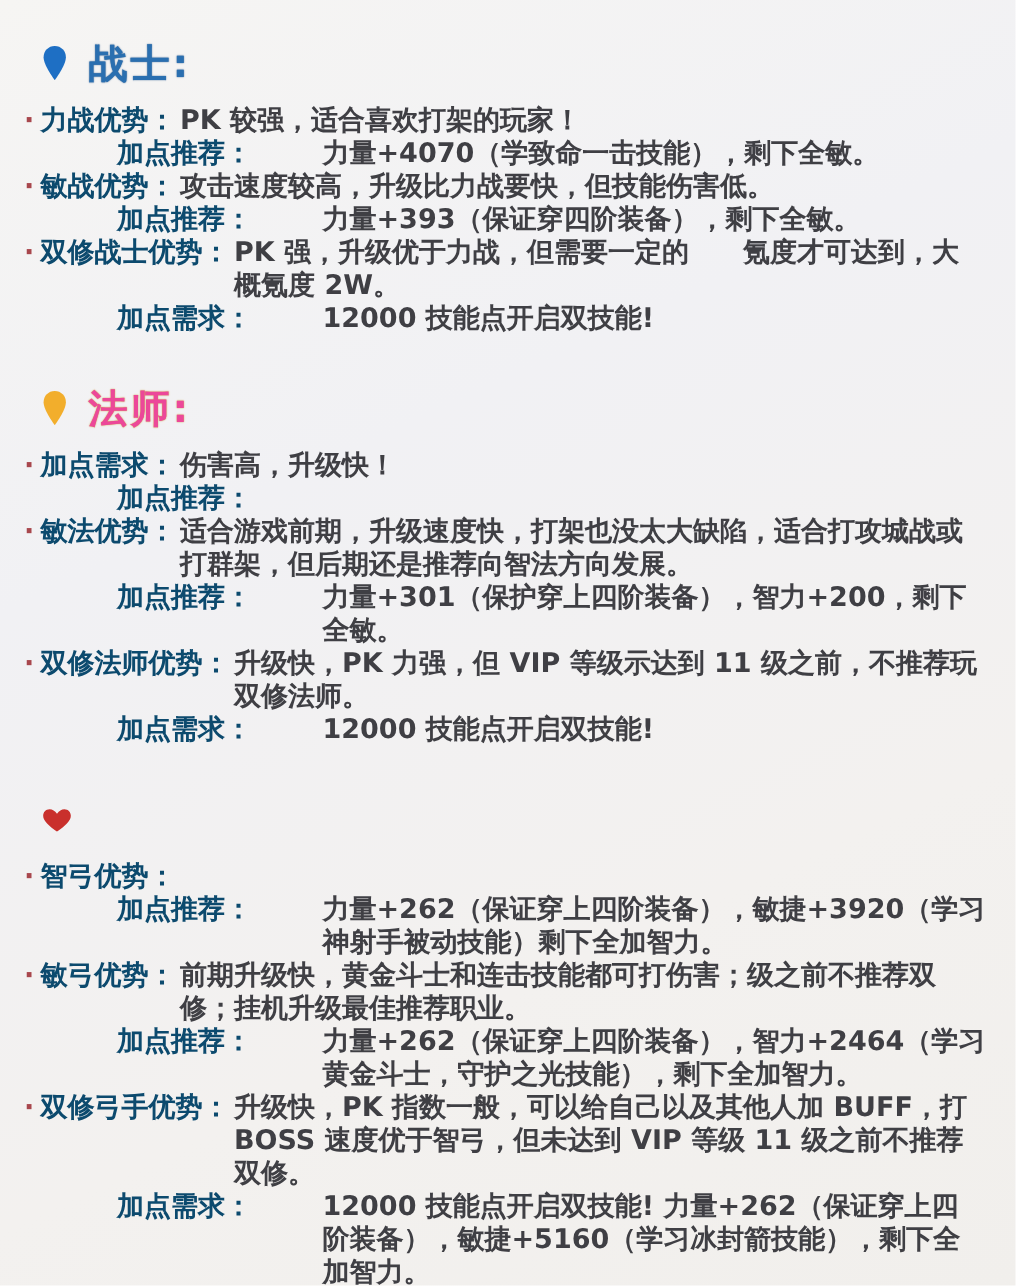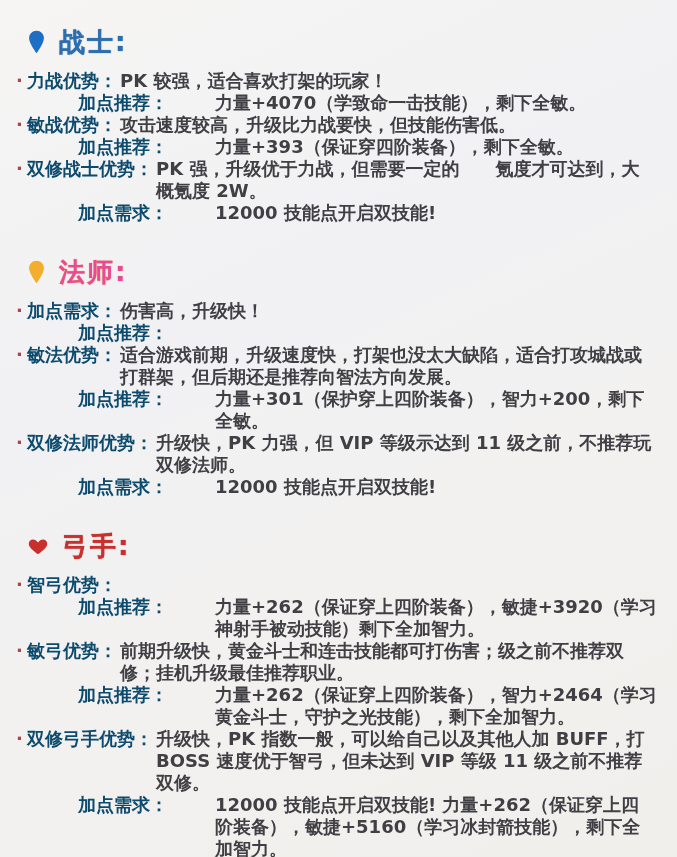--- a/index.html
+++ b/index.html
@@ -130,21 +130,20 @@
     </div>
   </div>
 
   <div class="section">
     <div class="section-head">
       <span class="glyph">
         <svg width="20" height="19" viewBox="0 0 24 23">
           <path d="M12 21S4 15.7 1.5 11C-0.4 7 2 3 6 3c2.4 0 4.2 1.4 6 3.6C13.8 4.4 15.6 3 18 3c4 0 6.4 4 4.5 8C20 15.7 12 21 12 21z" fill="#c9302c"></path>
         </svg>
       </span>
-      <span class="t-archer">弓手:</span>
     </div>
     <div class="items">
       <div class="item">
         <span class="bullet">·</span>
         <span class="label">智弓优势：</span>
       </div>
       <div class="item no-bullet">
         <span class="bullet"></span>
         <span class="label">加点推荐：</span>
         <span class="text">力量+262（保证穿上四阶装备），敏捷+3920（学习神射手被动技能）剩下全加智力。</span>

